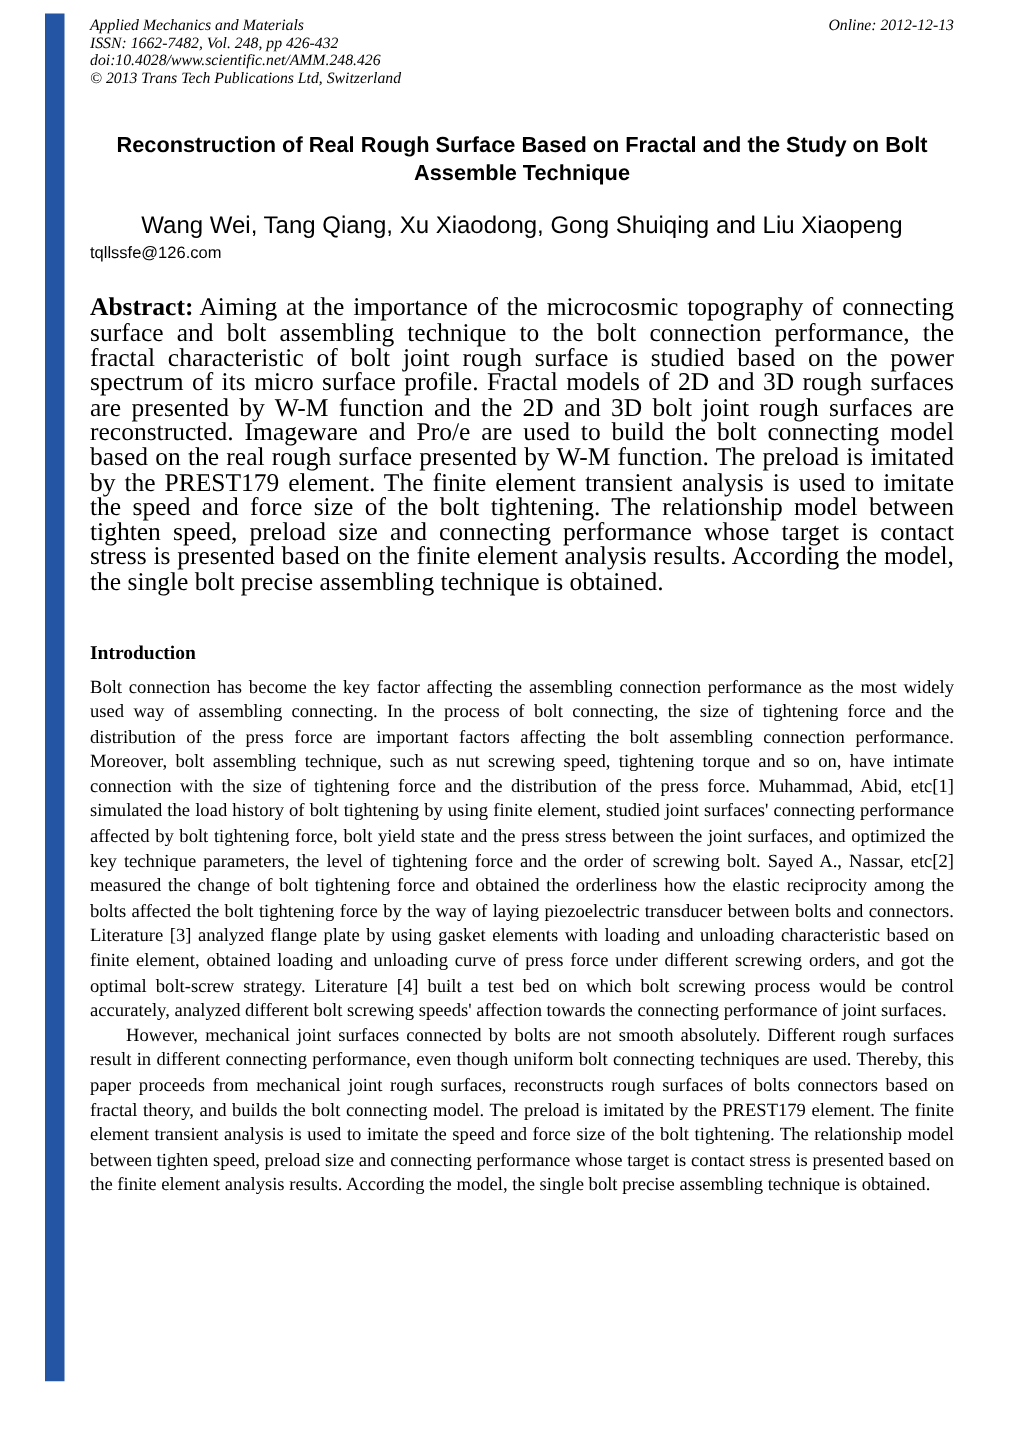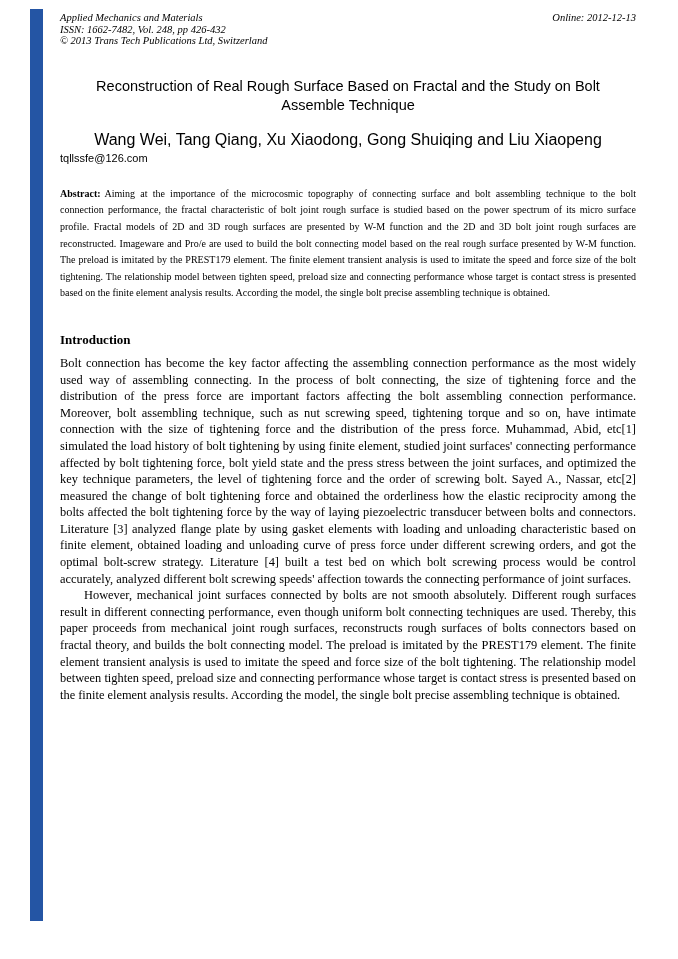--- a/index.html
+++ b/index.html
@@ -28,21 +28,21 @@
     width: 576px;
   }
   .header {
     font-style: italic;
     font-size: 10.5px;
     line-height: 11.6px;
   }
   .header-row { display: flex; justify-content: space-between; }
   .title {
     font-family: "Liberation Sans", sans-serif;
-    font-weight: normal;
+    font-weight: bold;
     font-size: 14.5px;
     line-height: 19px;
     text-align: center;
     margin: 30px 0 0 0;
     padding: 0 10px;
   }
   .authors {
     font-family: Liberation Sans, sans-serif;
     font-size: 16px;
     text-align: center;
@@ -61,21 +61,21 @@
     margin-top: 3px;
   }
   .keywords {
     font-family: "Liberation Sans", sans-serif;
     font-size: 12px;
     line-height: 15px;
     margin: 26px 0 0 0;
   }
   .label-gap { margin-right: 4px; }
   .abstract {
-    font-size: 10px;
+    font-size: 17px;
     line-height: 16.6px;
     text-align: justify;
     margin: 22px 0 0 0;
   }
   .section-heading {
     font-size: 13px;
     font-weight: bold;
     margin: 30px 0 0 0;
   }
   .body-para {
@@ -96,20 +96,21 @@
   <div class="accent-bar" style="background: rgb(36, 85, 164);"></div>
 
   <div class="content">
 
     <div class="header">
       <div class="header-row">
         <span>Applied Mechanics and Materials</span>
         <span>Online: 2012-12-13</span>
       </div>
       <div>ISSN: 1662-7482, Vol. 248, pp 426-432</div>
+      <div>doi:10.4028/www.scientific.net/AMM.248.426</div>
       <div>© 2013 Trans Tech Publications Ltd, Switzerland</div>
     </div>
 
     <h1 class="title">Reconstruction of Real Rough Surface Based on Fractal and the Study on Bolt Assemble Technique</h1>
 
     <div class="authors">Wang Wei, Tang Qiang, Xu Xiaodong, Gong Shuiqing and Liu Xiaopeng</div>
 
 
     <div class="email">tqllssfe@126.com</div>
 

